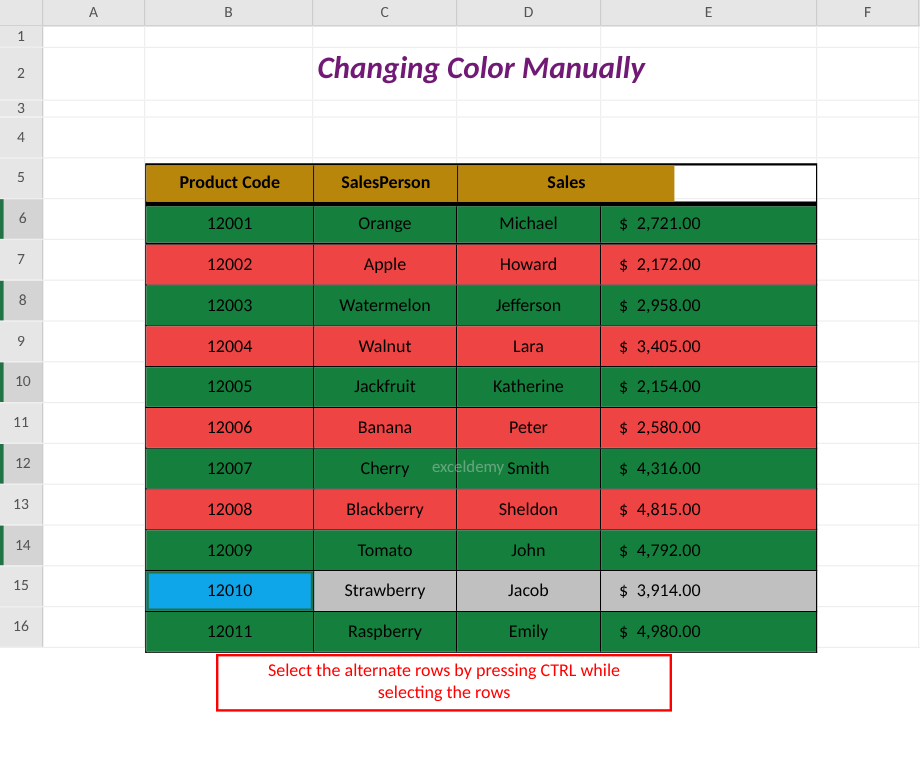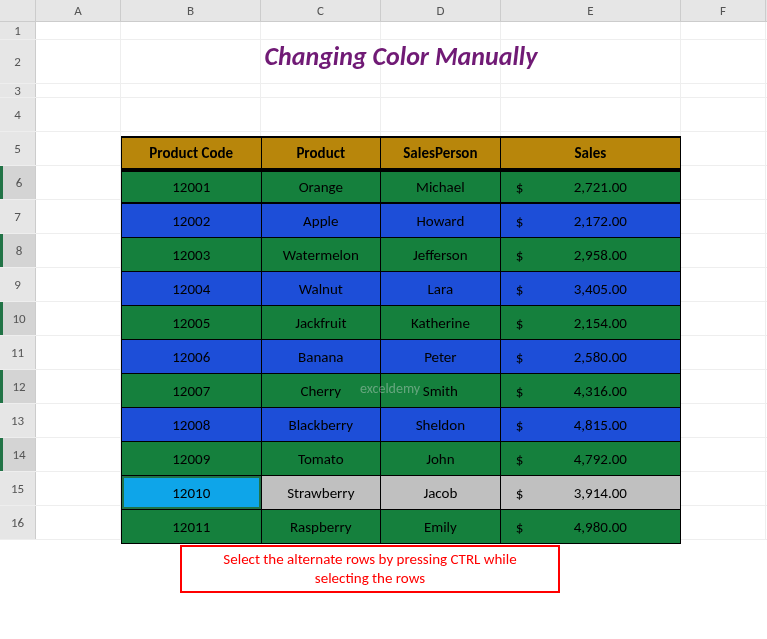--- a/index.html
+++ b/index.html
@@ -27,35 +27,35 @@
     .cell { border-right: 1px solid #eee; position: relative; }
     
     .title-wrap { position: absolute; left: 121px; top: 40px; width: 560px; text-align: center; }
     .title { font-size: 26px; font-weight: bold; font-style: italic; color: #701a75; }
     
     .table-wrap { position: absolute; left: 121px; top: 136px; width: 560px; }
     
     .table-row { display: flex; height: 34px; border: 1px solid #000; border-top: none; }
     .table-row:first-child { border-top: 2px solid #000; border-bottom: 2px solid #000; }
     .table-row.hdr .tc { background: #b8860b; color: #000; font-weight: bold; }
-    .table-row.shaded .tc { background: #1d4ed8; }
+    .table-row.shaded .tc { background: #ef4444; }
     .table-row.active .tc:first-child { box-shadow: inset 0 0 0 2px #217346; background: #fff; }
     .table-row.active.shaded .tc:first-child { background: #0ea5e9; }
     .table-row.active.shaded .tc:nth-child(2),
     .table-row.active.shaded .tc:nth-child(3),
     .table-row.active.shaded .tc:nth-child(4) { background: #c0c0c0; }
     
     .tc { display: flex; align-items: center; justify-content: center; border-right: 1px solid #000; background: #15803d; font-size: 15px; }
     .tc:last-child { border-right: none; }
     .tc1 { width: 140px; }
     .tc2 { width: 120px; }
     .tc3 { width: 120px; }
     .tc4 { width: 180px; display: flex; }
     .tc4 .sym { width: 30px; text-align: center; padding-left: 8px; }
-    .tc4 .amt { flex: 1; text-align: center; padding-right: 10px; }
+    .tc4 .amt { flex: 1; text-align: left; padding-right: 10px; }
     
     .note-wrap { position: absolute; left: 180px; top: 545px; width: 380px; height: 48px; border: 2px solid #ff0000; display: flex; align-items: center; justify-content: center; text-align: center; padding: 0 20px; }
     .note { color: #ff0000; font-size: 15px; line-height: 1.3; }
     
     .watermark { position: absolute; left: 360px; top: 380px; color: #ddd; font-size: 14px; opacity: 0.4; pointer-events: none; }
   </style>
 </head>
 <body>
 
 <div class="grid">
@@ -216,21 +216,20 @@
     </div>
 </div>
 
 <div class="title-wrap">
   <span class="title">Changing Color Manually</span>
 </div>
 
 <div class="table-wrap">
   <div class="table-row hdr">
     <div class="tc tc1">Product Code</div>
-    <div class="tc tc2">Product</div>
     <div class="tc tc3">SalesPerson</div>
     <div class="tc tc4">Sales</div>
   </div>
   <div id="tablebody">
       <div class="table-row">
         <div class="tc tc1">12001</div>
         <div class="tc tc2">Orange</div>
         <div class="tc tc3">Michael</div>
         <div class="tc tc4">
           <span class="sym">$</span>

